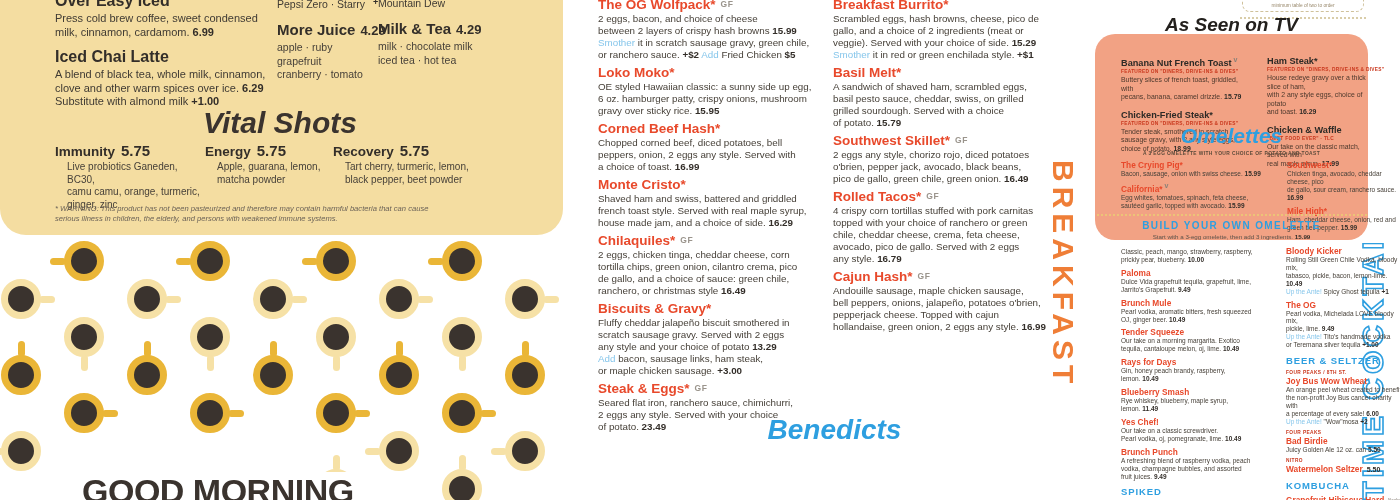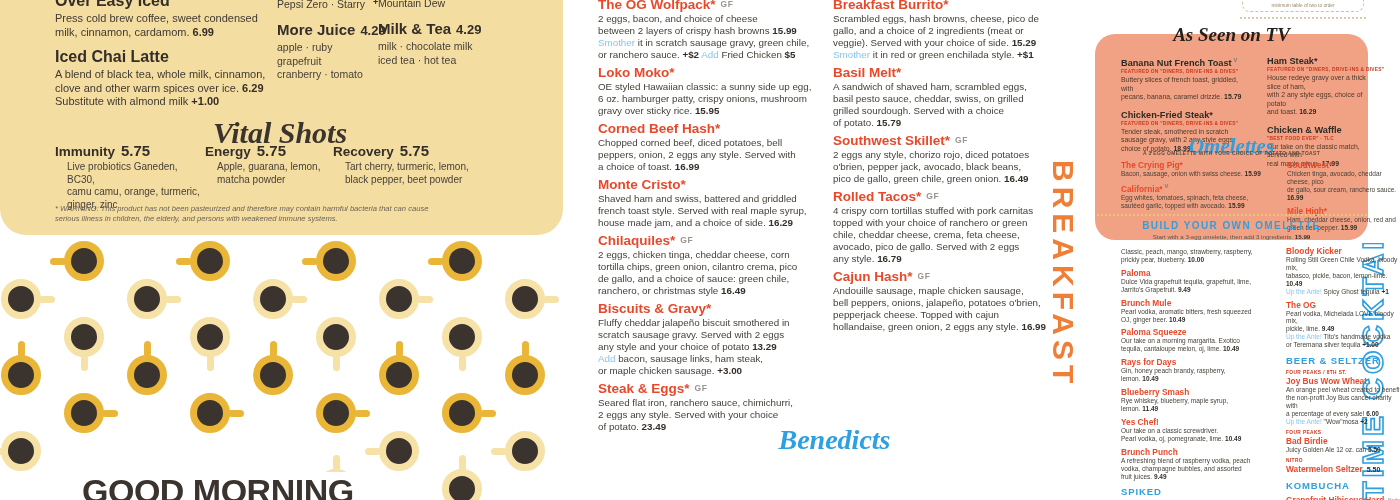--- a/index.html
+++ b/index.html
@@ -2,21 +2,21 @@
 <html><head>
 <meta charset="utf-8">
 <style>
   html,body{margin:0;padding:0;background:#fff;}
   #stage{position:relative;width:1400px;height:500px;overflow:hidden;background:#fff;
          font-family:"Liberation Sans",sans-serif;color:#474139;}
   #stage *{box-sizing:border-box;}
   p{margin:0;white-space:pre-line;}
   h3{margin:0;white-space:nowrap;}
   b.pr{color:#332e29;font-weight:bold;}
-  .script{font-family:Liberation Serif, serif;font-style:italic;font-weight:bold;margin-top:10px;}
+  .script{font-family:Liberation Sans, sans-serif;font-style:italic;font-weight:bold;}
   .lead{color:#86c6eb;}
   .extra{display:block;}
   .tag{color:#9a948c;font-size:8.5px;font-weight:bold;letter-spacing:.6px;margin-left:5px;vertical-align:2px;}
   .veg{color:#8a8178;font-size:7px;margin-left:2px;}
   .subtag{font-size:4.6px;color:#8a8178;font-weight:normal;margin-left:3px;vertical-align:1px;}
   .kicker{font-size:4.8px;color:#c9371d;font-weight:bold;letter-spacing:.4px;margin:3px 0 1px;}
   .cap{font-size:4.8px;color:#c9371d;font-weight:bold;letter-spacing:.3px;margin:1px 0 2px;white-space:nowrap;}
   .np{font-weight:bold;color:#332e29;margin-left:6px;}
 
   
@@ -406,21 +406,21 @@
           <h3><span>Paloma</span></h3>
           <p><span>Dulce Vida grapefruit tequila, grapefruit, lime,
 Jarrito's Grapefruit.</span> <b class="pr">9.49</b></p>
         </div>
         <div class="mi">
           <h3><span>Brunch Mule</span></h3>
           <p><span>Pearl vodka, aromatic bitters, fresh squeezed
 OJ, ginger beer.</span> <b class="pr">10.49</b></p>
         </div>
         <div class="mi">
-          <h3><span>Paloma Squeeze</span></h3>
+          <h3><span>Tender Squeeze</span></h3>
           <p><span>Our take on a morning margarita. Exotico
 tequila, cantaloupe melon, oj, lime.</span> <b class="pr">10.49</b></p>
         </div>
         <div class="mi">
           <h3><span>Rays for Days</span></h3>
           <p><span>Gin, honey peach brandy, raspberry,
 lemon.</span> <b class="pr">10.49</b></p>
         </div>
         <div class="mi">
           <h3><span>Blueberry Smash</span></h3>

